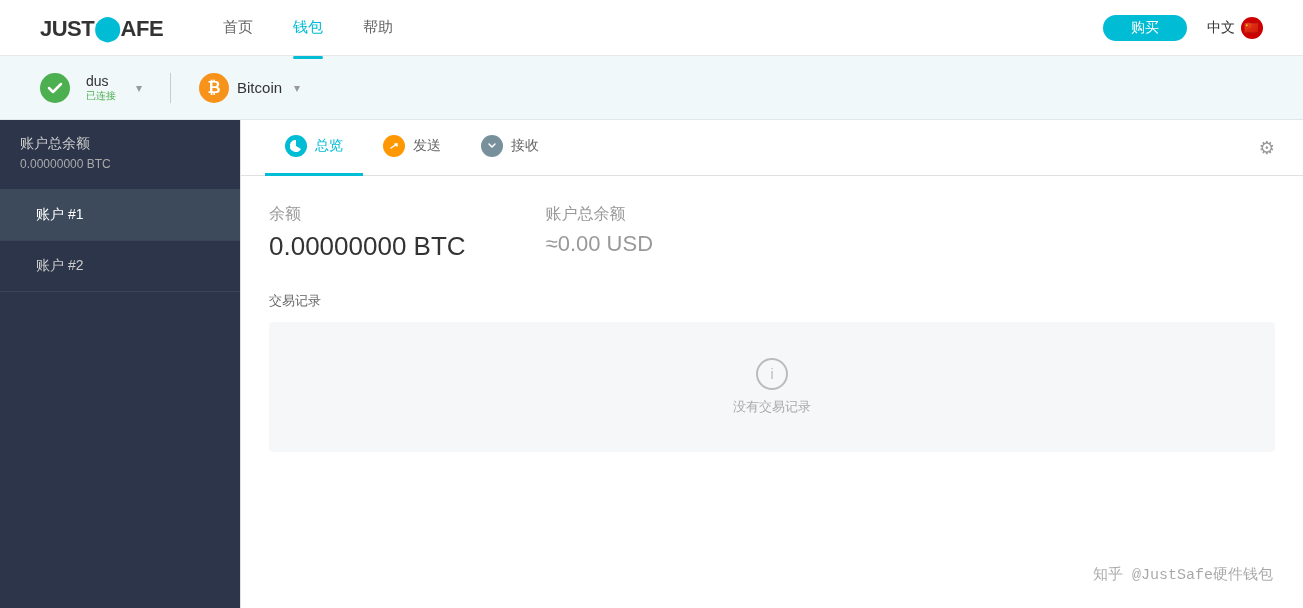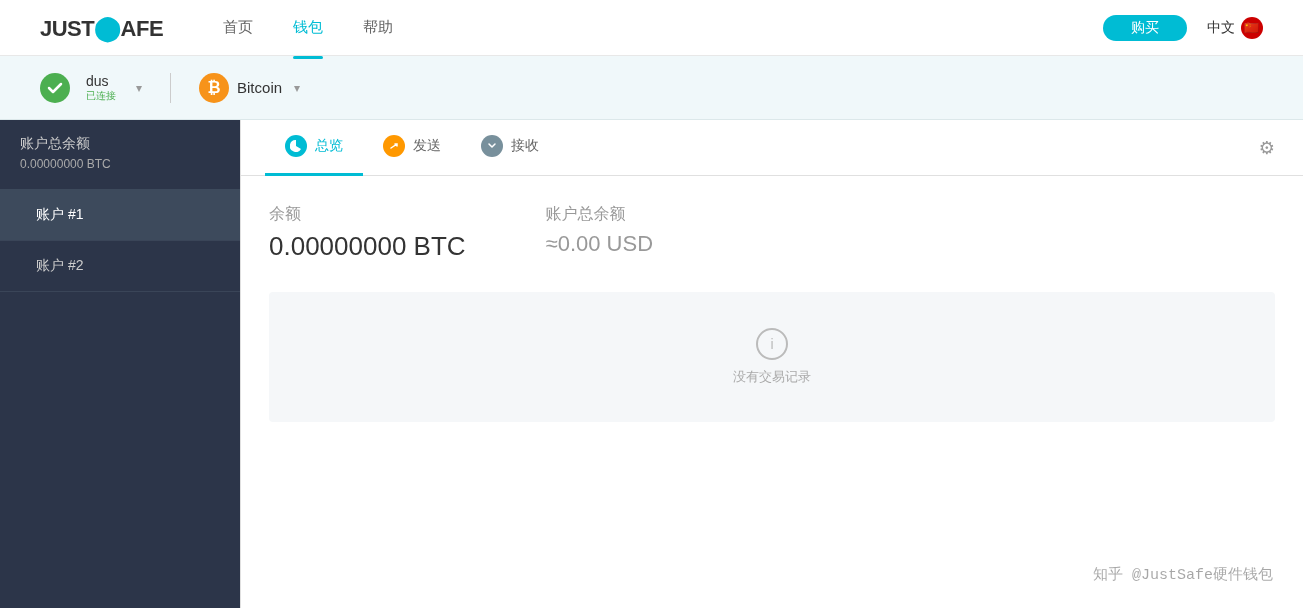--- a/index.html
+++ b/index.html
@@ -404,20 +404,21 @@
           <span class="balance-label">余额</span>
           <span class="balance-value">0.00000000 BTC</span>
         </div>
         <div class="balance-block">
           <span class="balance-label">账户总余额</span>
           <span class="balance-fiat">≈0.00 USD</span>
         </div>
       </div>
 
       <div class="tx-section">
+        <div class="tx-label">交易记录</div>
         <div class="tx-empty">
           <div class="tx-empty-icon">i</div>
           <span>没有交易记录</span>
         </div>
       </div>
     </div>
   </main>
 </div>
 
 <div class="watermark">知乎 @JustSafe硬件钱包</div>

